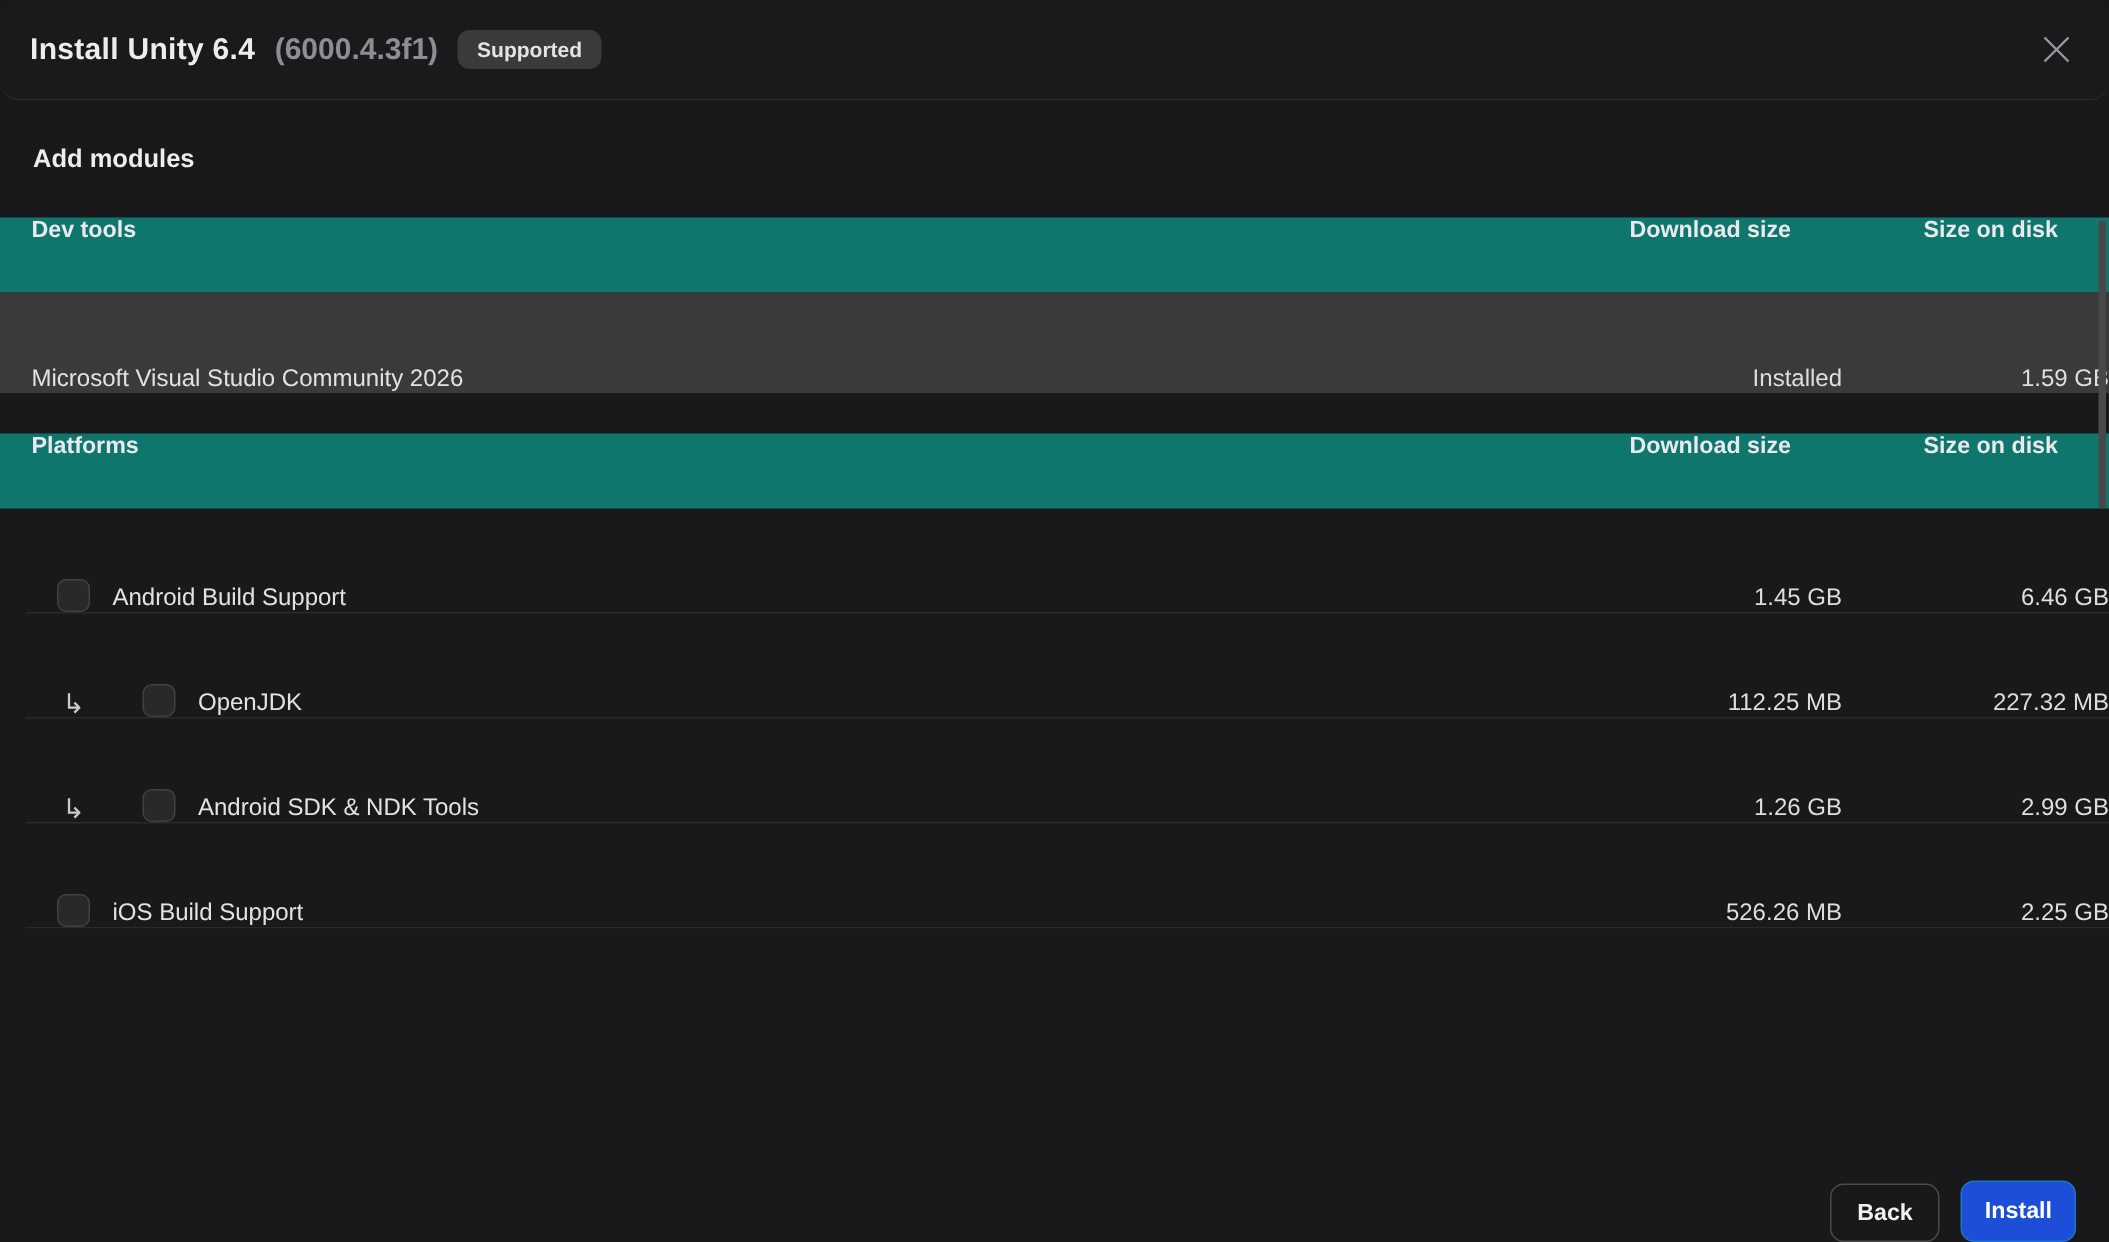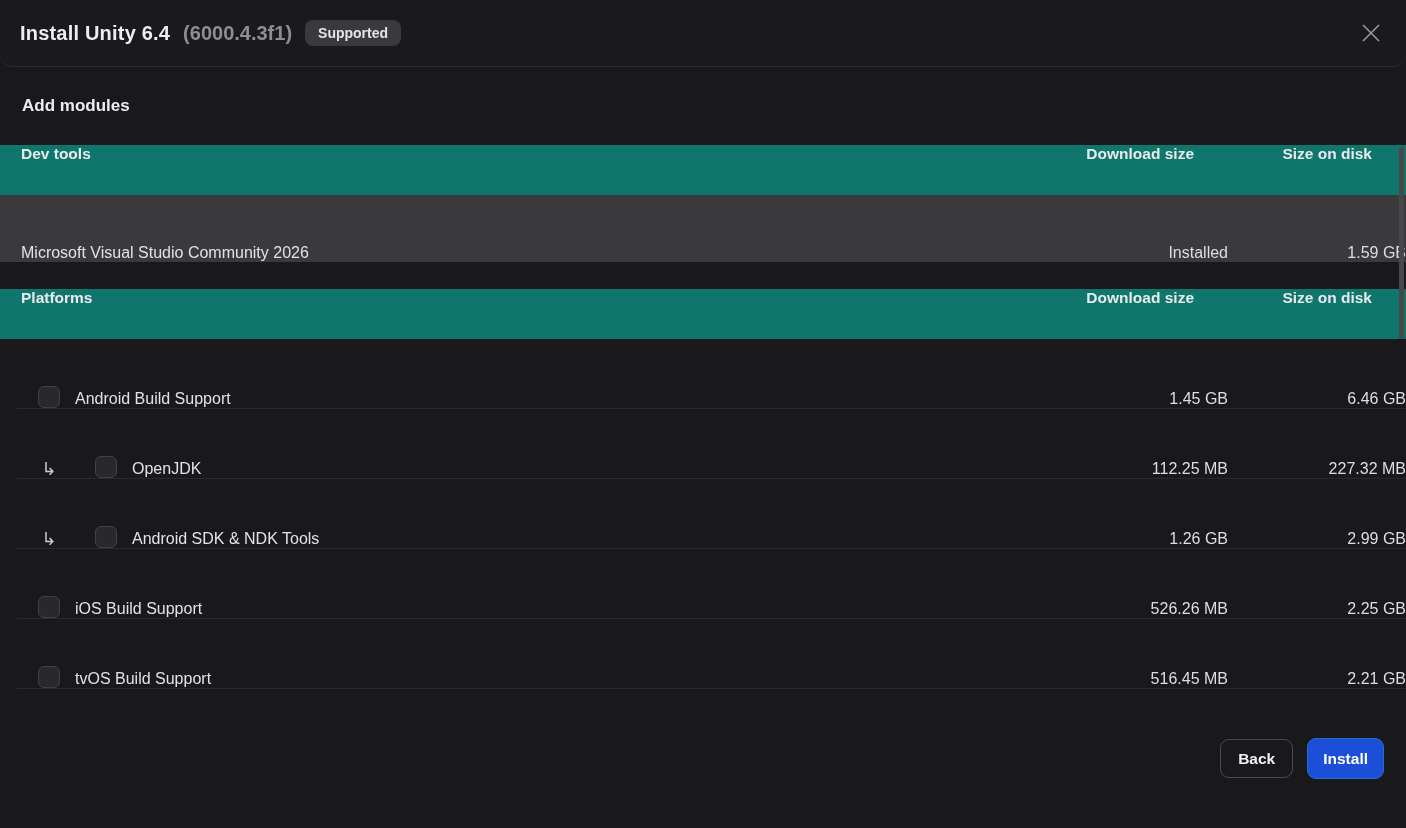--- a/index.html
+++ b/index.html
@@ -72,21 +72,21 @@
     background:#29292c; border:1px solid #414144; border-radius:6px;
     cursor:pointer;
   }
   .sub-arrow {
     width:22px; flex:0 0 22px; margin-right:35px; text-align:center;
     color:#c9c9cc; font-size:18px; line-height:1;
   }
 
   
   .footer {
-    flex:1; display:flex; align-items:center; justify-content:flex-end;
+    flex:1; display:flex; align-items:flex-end; justify-content:flex-end;
     gap:14px; padding-right:22px; background:#19191b;
   }
   .btn {
     font-family:"Liberation Sans", sans-serif;
     font-size:15.5px; font-weight:700; border-radius:9px; cursor:pointer;
     padding:9px 17px; line-height:1.25;
   }
   .btn-back { background:transparent; color:#f0f0f2; border:1px solid #4b4b4e; }
   .btn-install { background:#1d4ed8; color:#ffffff; border:1px solid #1e74ca; padding:10px 15px; }
 
@@ -157,26 +157,20 @@
           <div class="row-label">Android SDK &amp; NDK Tools</div>
           <div class="col col-download">1.26 GB</div>
           <div class="col col-disk">2.99 GB</div>
         </div>
         <div class="module-row bordered">
           <div class="checkbox" role="checkbox" aria-checked="false"></div>
           <div class="row-label">iOS Build Support</div>
           <div class="col col-download">526.26 MB</div>
           <div class="col col-disk">2.25 GB</div>
         </div>
-        <div class="module-row bordered">
-          <div class="checkbox" role="checkbox" aria-checked="false"></div>
-          <div class="row-label">tvOS Build Support</div>
-          <div class="col col-download">516.45 MB</div>
-          <div class="col col-disk">2.21 GB</div>
-        </div>
       </section>
     </div>
 
   <div class="footer">
     <button class="btn btn-back">Back</button>
     <button class="btn btn-install">Install</button>
   </div>
 
   <div class="scrollbar-thumb"></div>
 </div>

